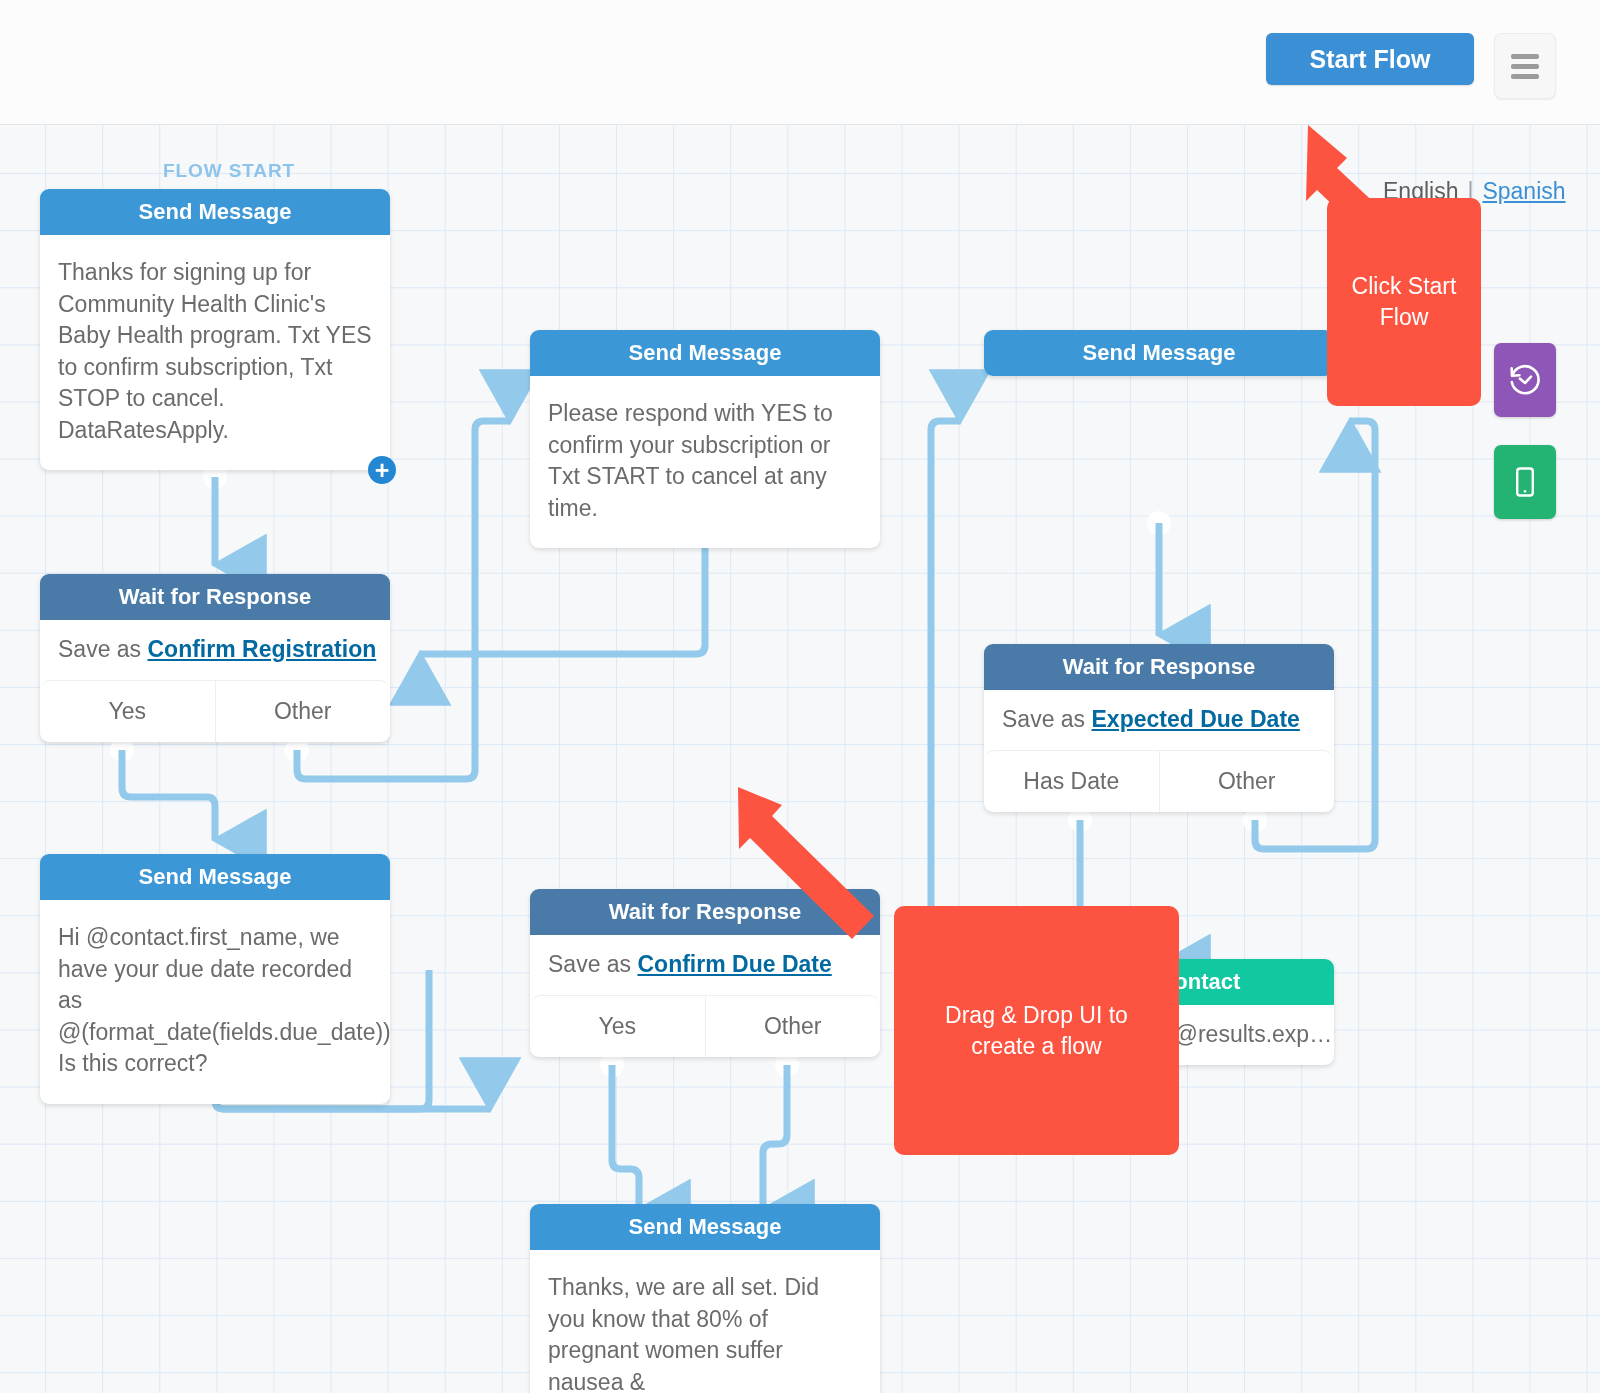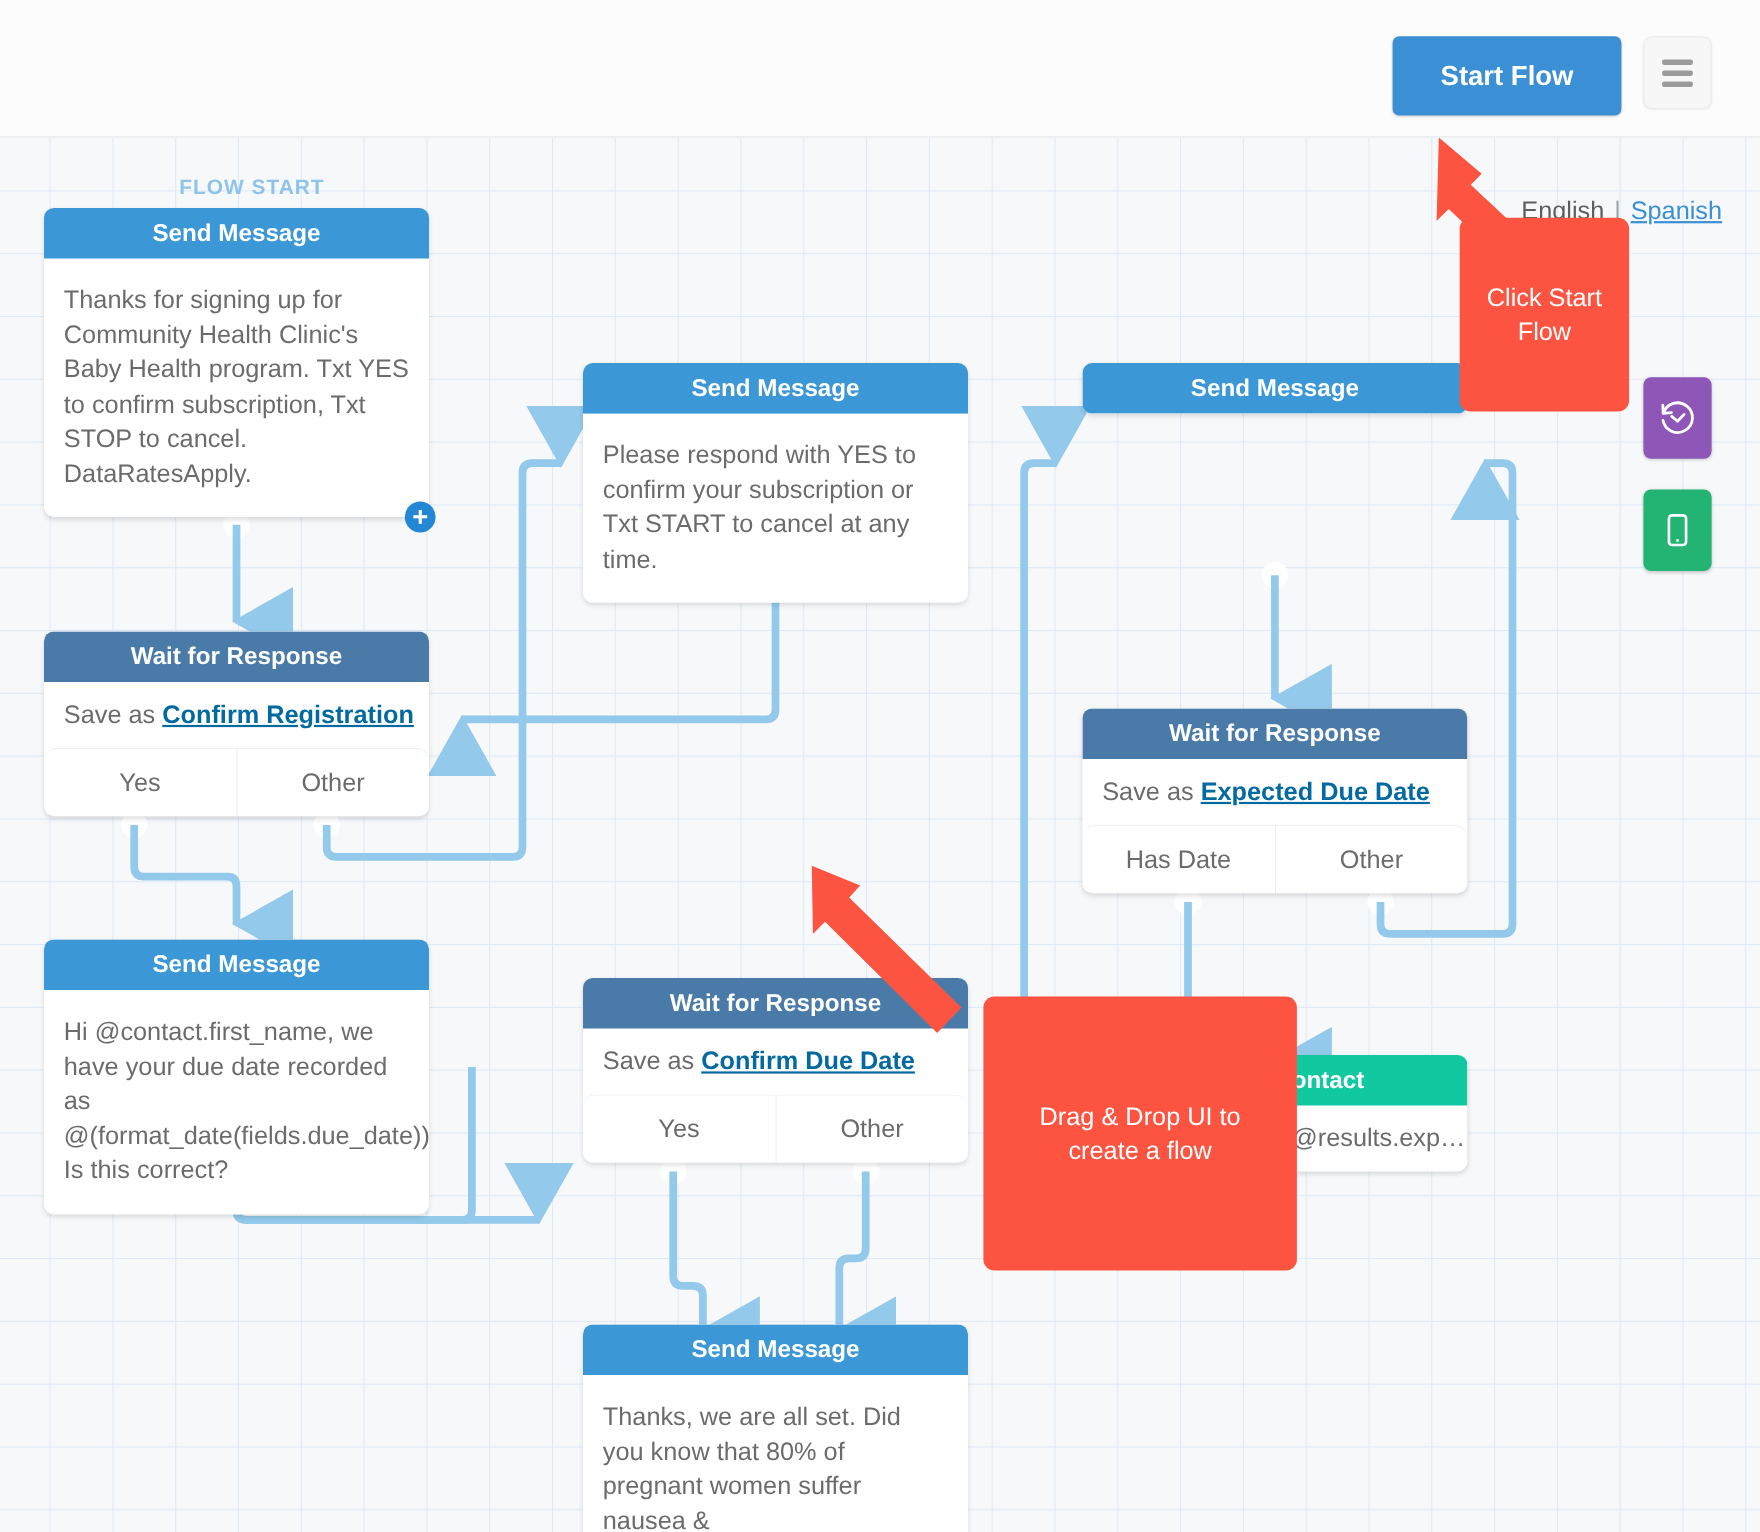--- a/index.html
+++ b/index.html
@@ -37,21 +37,21 @@
     font-weight: 400;
     color: #4a4a4a;
     letter-spacing: -0.3px;
     white-space: nowrap;
   }
   .start-flow-btn {
     position: absolute;
     left: 1266px;
     top: 33px;
     width: 208px;
-    height: 72px;
+    height: 52px;
     background: #3b8fd4;
     border: none;
     border-radius: 6px;
     color: #ffffff;
     font-size: 25px;
     font-weight: bold;
     font-family: "Liberation Sans", sans-serif;
     cursor: pointer;
     box-shadow: 0 1px 2px rgba(0,0,0,0.14);
   }
@@ -227,21 +227,21 @@
     color: #ffffff;
     font-size: 23px;
     line-height: 1.33;
     text-align: center;
     display: flex;
     align-items: center;
     justify-content: center;
     padding: 0 18px;
     z-index: 55;
   }
-  .tt-start { left: 1327px; top: 198px;  width: 154px; height: 176px; }
+  .tt-start { left: 1327px; top: 198px;  width: 154px; height: 208px; }
   .tt-drag  { left: 846px;  top: 906px;  width: 285px; height: 249px; margin-left: 48px; }
 
   .tip-arrows {
     position: absolute;
     top: 0; left: 0;
     width: 1600px;
     height: 1393px;
     z-index: 54;
     pointer-events: none;
   }

